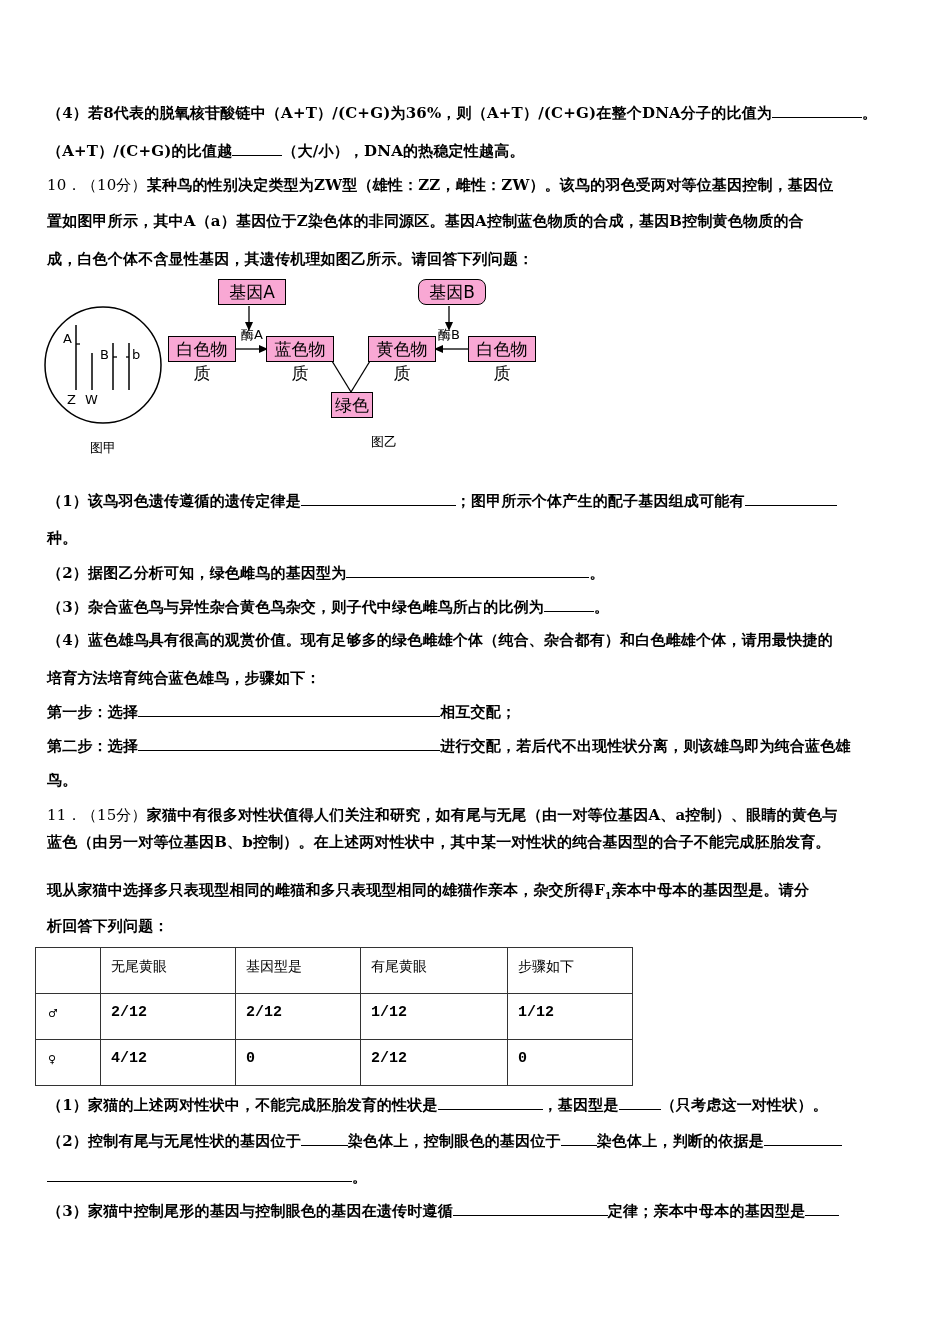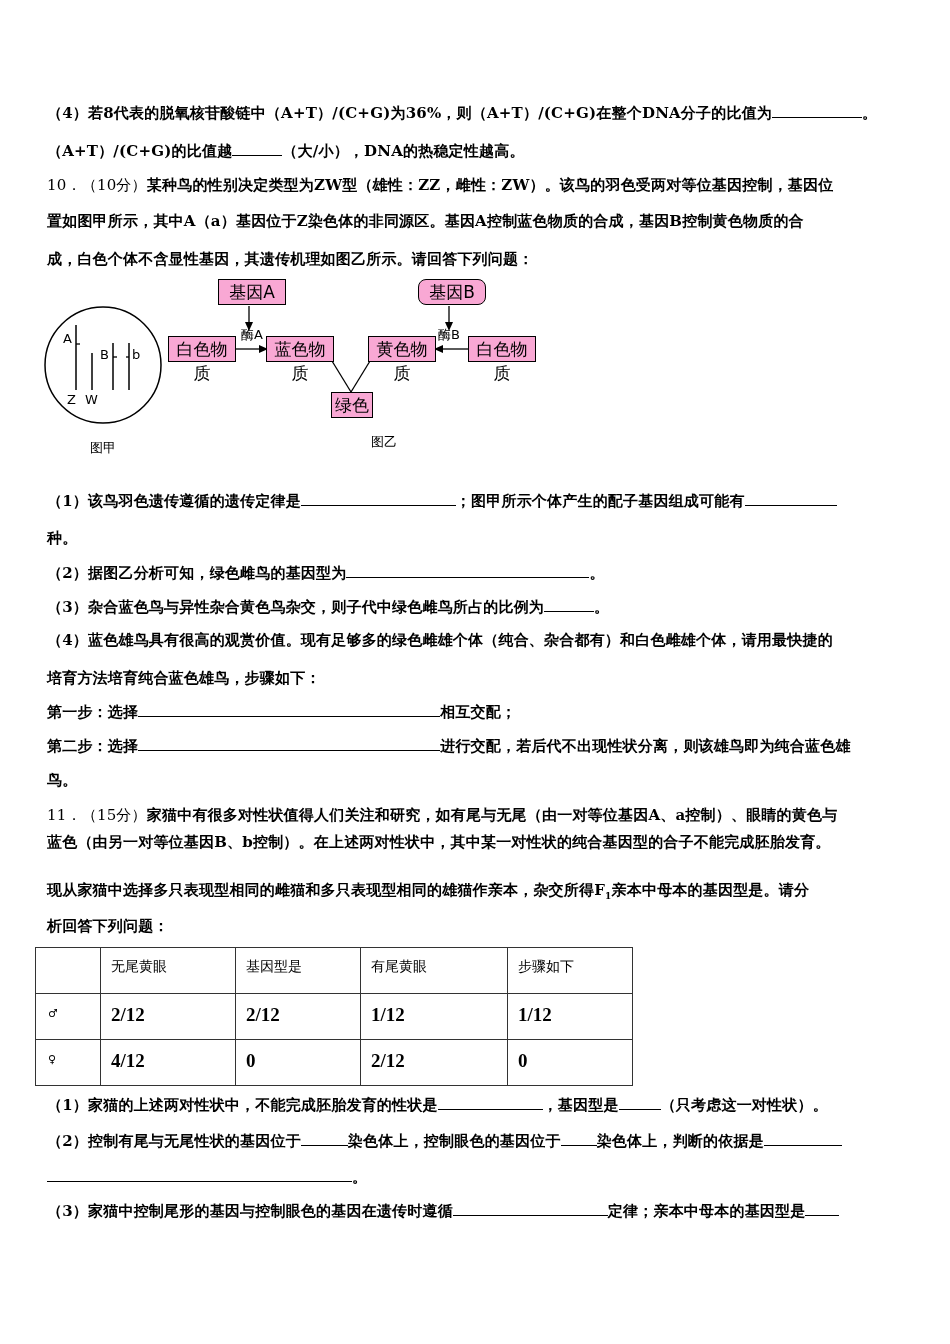--- a/index.html
+++ b/index.html
@@ -11,21 +11,21 @@
   .sub { font-size:9px; vertical-align:sub; }
   
   .diagram { position:absolute; left:40px; top:275px; width:520px; height:185px; }
   .box { position:absolute; border:1.5px solid #000; background:#f9a8d4; font-family:"DejaVu Sans", sans-serif;
          font-size:17px; text-align:center; line-height:24px; height:24px; font-weight:normal; }
   .label { position:absolute; font-family:"DejaVu Sans", sans-serif; font-size:13px; font-weight:normal; }
   
   table.data { position:absolute; left:35px; top:947px; border-collapse:collapse; font-size:14px; }
   table.data td { border:1.3px solid #333; height:46px; vertical-align:top; padding:10px 0 0 10px; box-sizing:border-box; }
   table.data td.h { font-family:"DejaVu Sans", sans-serif; font-weight:normal; }
-  table.data td.v { font-weight:bold; font-family:Liberation Serif, serif; font-size:19px; }
+  table.data td.v { font-weight:bold; font-family:Liberation Mono, monospace; font-size:15px; }
   table.data td.sym { font-size:11px; padding-left:12px; padding-top:13px; }
 </style>
 </head>
 <body>
 
 <div class="line" style="top:102px;">
   <span>（4）若8代表的脱氧核苷酸链中（A+T）/(C+G)为36%，则（A+T）/(C+G)在整个DNA分子的比值为</span><span class="blank" style="width:90px;"></span><span>。</span>
 </div>
 <div class="line" style="top:140px;">
   <span>（A+T）/(C+G)的比值越</span><span class="blank" style="width:50px;"></span><span>（大/小），DNA的热稳定性越高。</span>

